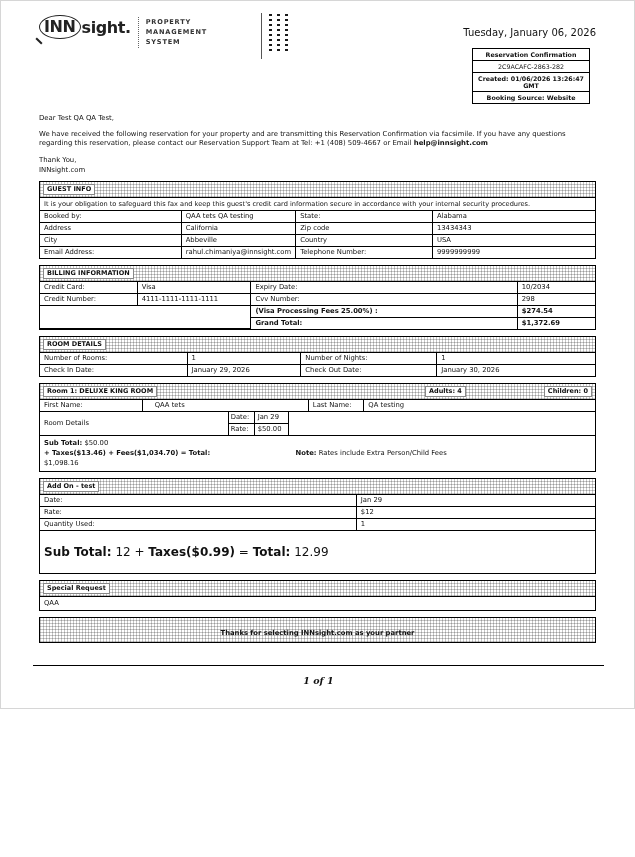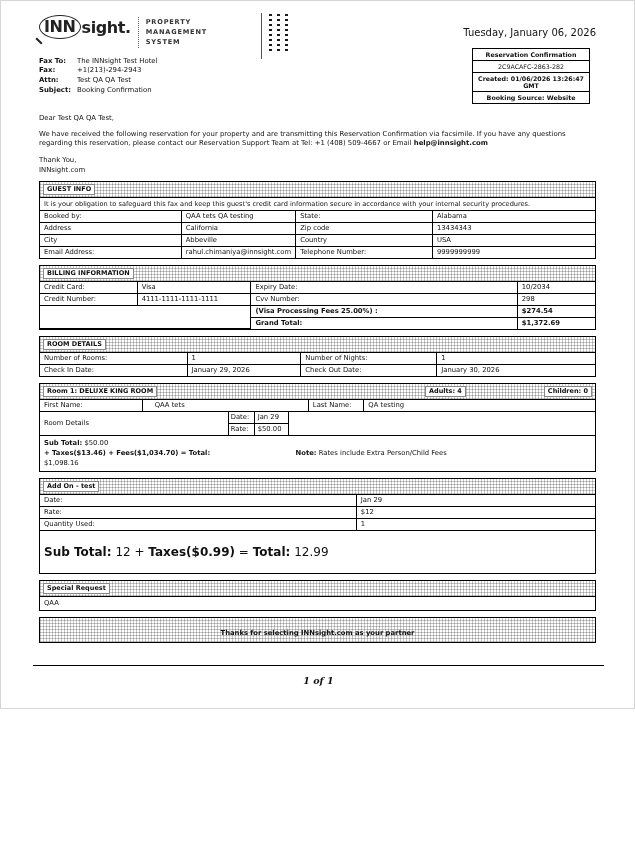--- a/index.html
+++ b/index.html
@@ -120,30 +120,20 @@
           <span class="logo-word">
               <span class="inn-circle">INN</span>
               <span>sight.</span>
             </span>
           <span class="tagline">
             <span>PROPERTY</span><br>
             <span>MANAGEMENT</span><br>
             <span>SYSTEM</span>
           </span>
         </div>
-        <div class="fax-block">
-          <span class="fl">Fax To:</span>
-          <span class="fv">The INNsight Test Hotel</span>
-          <span class="fl">Fax:</span>
-          <span class="fv">+1(213)-294-2943</span>
-          <span class="fl">Attn:</span>
-          <span class="fv">Test QA QA Test</span>
-          <span class="fl">Subject:</span>
-          <span class="fv">Booking Confirmation</span>
-        </div>
       </div>
 
       <div class="stamp">
         <span class="bar0"></span>
           <i></i>
           <i></i>
           <i></i>
       </div>
 
       <div class="hdr-right">

